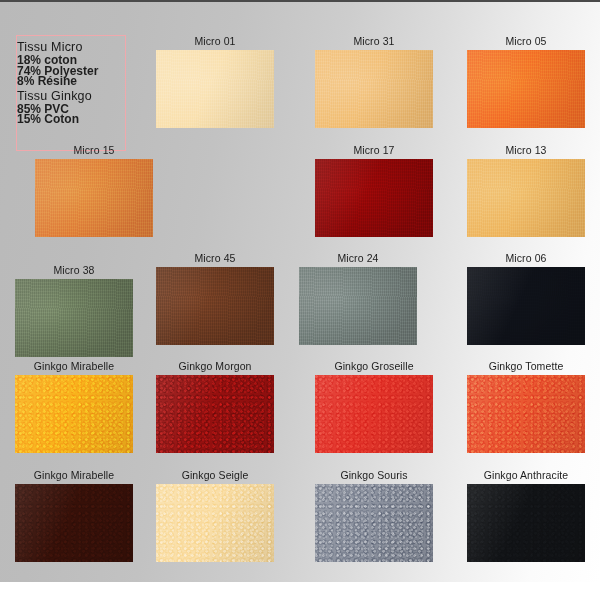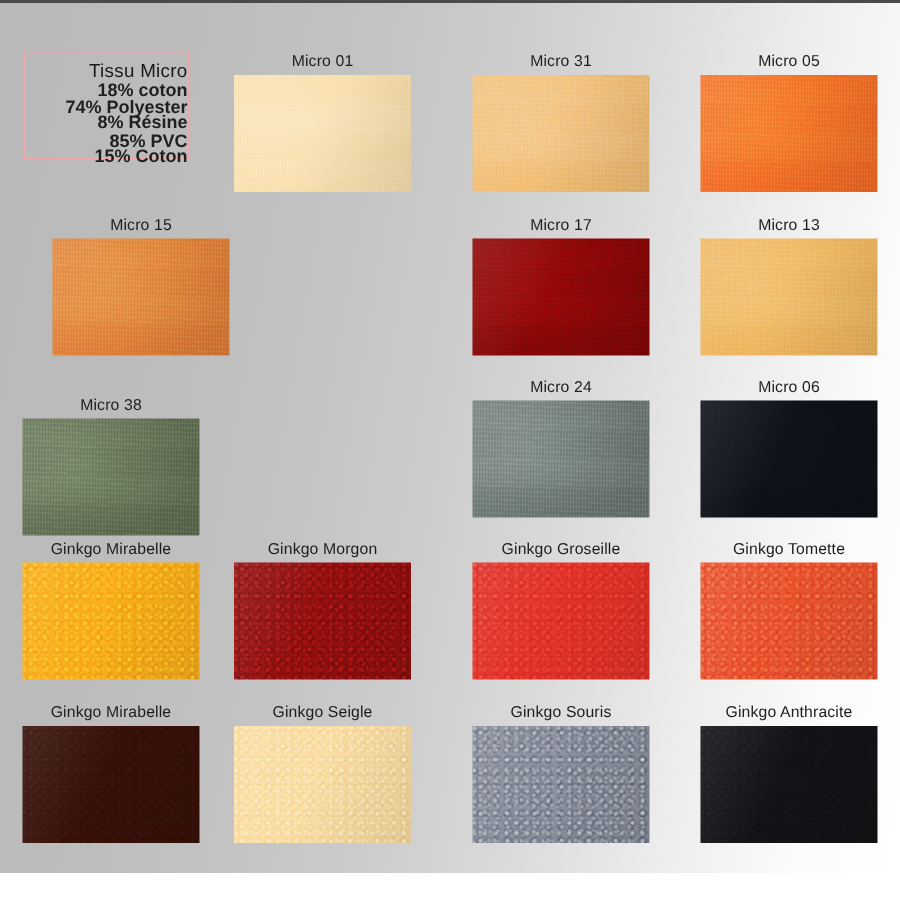--- a/index.html
+++ b/index.html
@@ -32,24 +32,24 @@
     border-top: 2px solid #4a4a4a;
     overflow: hidden;
   }
 
   
   #legend {
     position: absolute;
     left: 16px;
     top: 33px;
     width: 110px;
-    height: 71px;
+    height: 116px;
     border: 1px solid #f0a8ac;
     box-sizing: border-box;
-    text-align: right;
+    text-align: left;
     color: #1d1d1d;
     padding-top: 4px;
   }
   .legend-title {
     font-size: 12.5px;
     line-height: 15px;
     letter-spacing: .2px;
     color: #191919;
   }
   .legend-line {
@@ -129,20 +129,21 @@
 <body>
 
 <div id="swatch-board">
 
   <div id="legend">
     <div class="legend-title">Tissu Micro</div>
     <div class="legend-line">18% coton</div>
     <div class="legend-line">74% Polyester</div>
     <div class="legend-line">8% Résine</div>
     <div class="legend-gap"></div>
+    <div class="legend-title">Tissu Ginkgo</div>
     <div class="legend-line">85% PVC</div>
     <div class="legend-line">15% Coton</div>
   </div>
 
   <div id="grid">
       <div class="row" style="top: 33px;">
         <div class="cell" style="left: 141px;"><div class="cell-label">Micro 01</div><div class="chip-wrap"><div class="chip micro" style="background: rgb(250, 227, 181);">
               <div class="chip-shade"></div>
             </div></div></div>
         <div class="cell" style="left: 300px;"><div class="cell-label">Micro 31</div><div class="chip-wrap"><div class="chip micro" style="background: rgb(243, 196, 128);">
@@ -160,21 +161,24 @@
               <div class="chip-shade"></div>
             </div></div></div>
         <div class="cell" style="left: 452px;"><div class="cell-label">Micro 13</div><div class="chip-wrap"><div class="chip micro" style="background: rgb(240, 188, 105);">
               <div class="chip-shade"></div>
             </div></div></div>
       </div>
       <div class="row" style="top: 250px;">
         <div class="cell" style="left: 0px; margin-top: 12px;"><div class="cell-label">Micro 38</div><div class="chip-wrap"><div class="chip micro" style="background: rgb(106, 122, 92);">
               <div class="chip-shade"></div>
             </div></div></div>
-        <div class="cell" style="left: 300px;"><div class="cell-label">Micro 24</div><div class="chip-wrap"><div class="chip micro" style="background: rgb(119, 131, 127);">
+        <div class="cell" style="left: 141px;"><div class="cell-label">Micro 45</div><div class="chip-wrap"><div class="chip micro" style="background: rgb(107, 58, 33);">
+              <div class="chip-shade"></div>
+            </div></div></div>
+        <div class="cell" style="left: 284px;"><div class="cell-label">Micro 24</div><div class="chip-wrap"><div class="chip micro" style="background: rgb(119, 131, 127);">
               <div class="chip-shade"></div>
             </div></div></div>
         <div class="cell" style="left: 452px;"><div class="cell-label">Micro 06</div><div class="chip-wrap"><div class="chip micro dark" style="background: rgb(14, 17, 24);">
               <div class="chip-shade"></div>
             </div></div></div>
       </div>
       <div class="row" style="top: 358px; padding-left: 12px;">
         <div class="cell" style="left: 0px;"><div class="cell-label">Ginkgo Mirabelle</div><div class="chip-wrap"><div class="chip ginkgo" style="background: rgb(249, 178, 28);">
               <div class="chip-shade"></div>
             </div></div></div>

